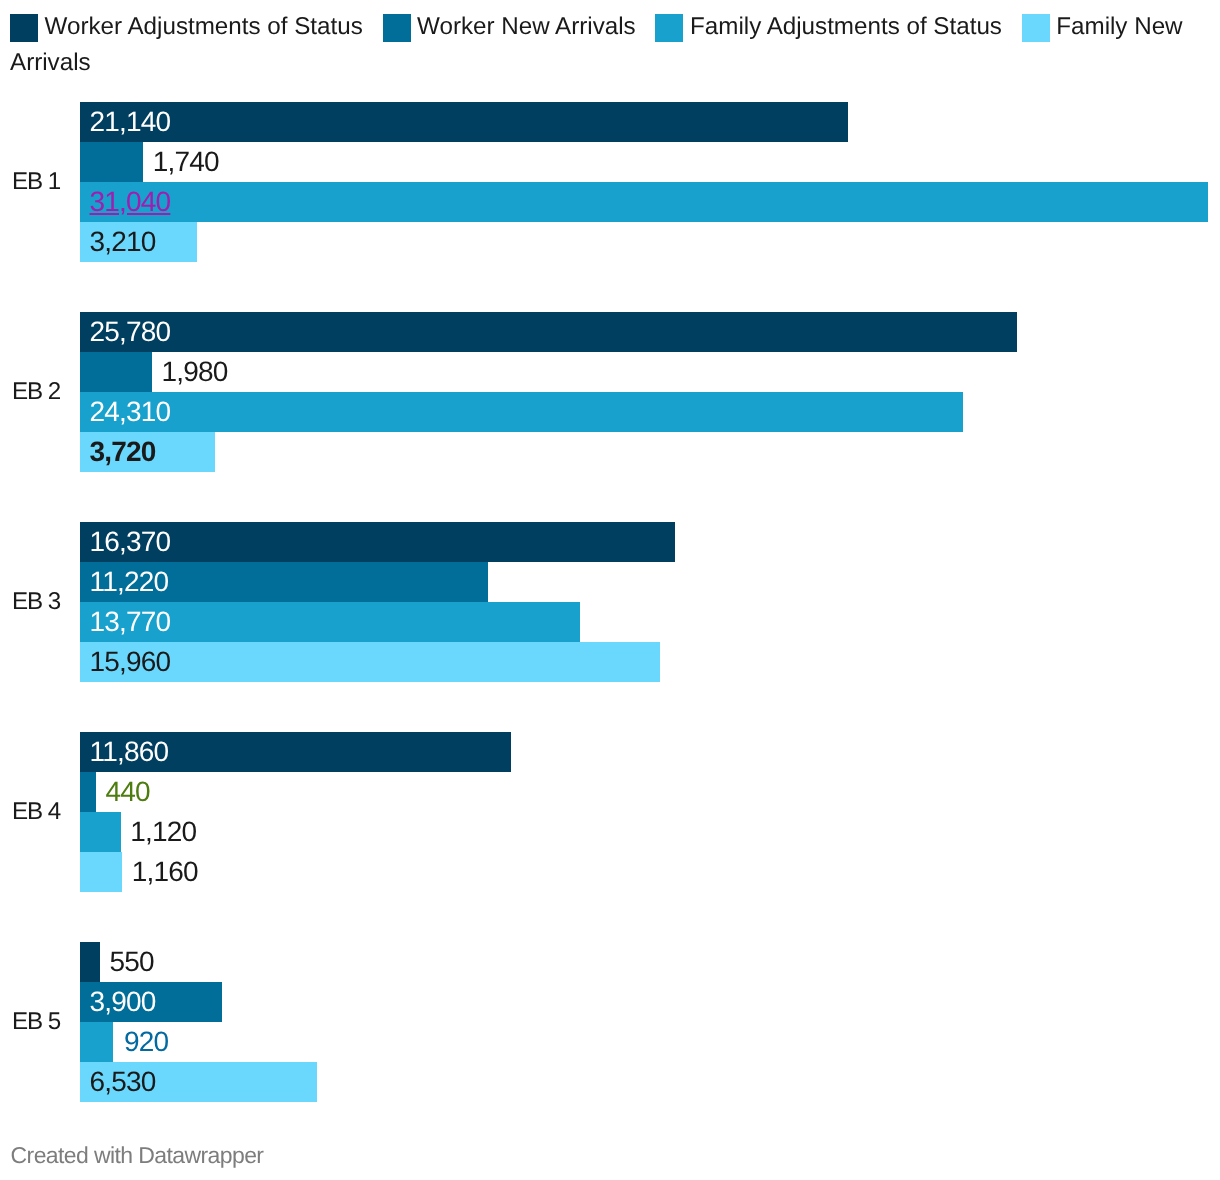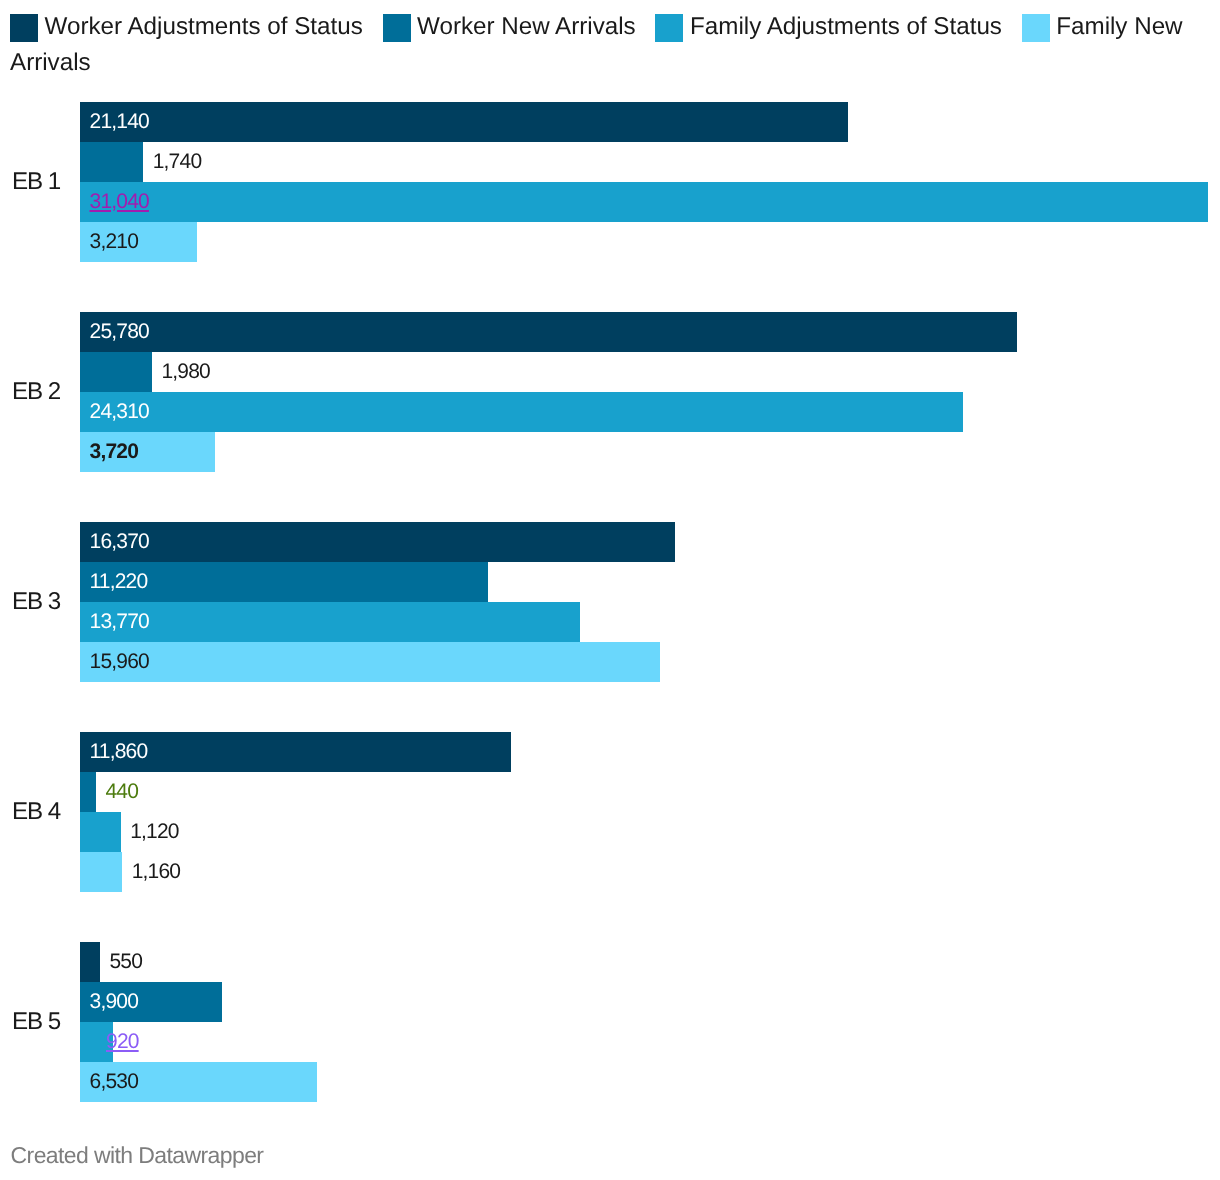--- a/index.html
+++ b/index.html
@@ -57,21 +57,21 @@
     font-size: 24.2px;
     letter-spacing: -1.1px;
     color: #1a1a1a;
   }
   .row { position: absolute; left: 80px; height: 40px; right: 0; }
   .bar { position: absolute; left: 0; top: 0; height: 40px; }
   .vlabel {
     position: absolute;
     top: 0; height: 40px;
     line-height: 39.7px;
-    font-size: 21px;
+    font-size: 28px;
     letter-spacing: -0.8px;
     white-space: nowrap;
   }
   .vlabel.inside { left: 9.5px; color: #ffffff; }
   .vlabel.outside { color: #1a1a1a; }
 
   
   #footer {
     position: absolute;
     left: 10.6px; top: 1141.5px;
@@ -169,21 +169,21 @@
         <div class="row" style="top: 0px;">
           <div class="bar" style="width: 19.9818px; background: rgb(0, 63, 95);"></div>
           <div class="vlabel outside" style="color: rgb(26, 26, 26); left: 29.4818px;">550</div>
         </div>
         <div class="row" style="top: 40px;">
           <div class="bar" style="width: 141.689px; background: rgb(0, 110, 153);"></div>
           <div class="vlabel inside" style="color: rgb(255, 255, 255);">3,900</div>
         </div>
         <div class="row" style="top: 80px;">
           <div class="bar" style="width: 33.4241px; background: rgb(24, 161, 205);"></div>
-          <div class="vlabel outside" style="color: #8b5cf6; left: 26px; text-decoration: underline;">920</div>
+          <div class="vlabel outside" style="color: #0369a1; left: 44px;">920</div>
         </div>
         <div class="row" style="top: 120px;">
           <div class="bar" style="width: 237.238px; background: rgb(106, 215, 252);"></div>
           <div class="vlabel inside" style="color: rgb(26, 26, 26);">6,530</div>
         </div>
       </div>
     </div>
   <div id="footer">Created with Datawrapper</div>
 </div>
 

